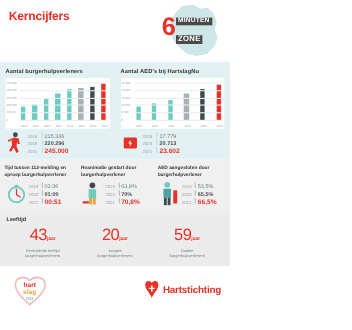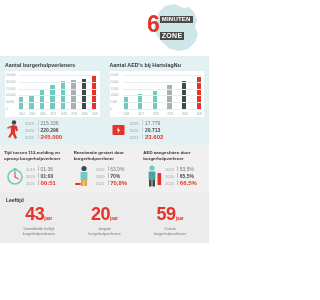--- a/index.html
+++ b/index.html
@@ -66,37 +66,38 @@
   .st-sep { width:0.5px; height:5px; background:#bdbdbd; margin:0 2px; }
   .st-val { font-size:5px; color:#6e7b7d; }
   .st-row.mid .st-val { font-weight:bold; color:#4a4a4a; }
   .st-row.hl .st-val { font-size:6px; font-weight:bold; color:#e63329; }
 
   
   .ageband { background:#ececec; padding:5px 6px 7px 6px; }
   .age-title { font-size:5px; font-weight:bold; color:#333; margin-bottom:2px; }
   .ages { display:flex; }
   .agebox { width:33.33%; text-align:center; }
-  .age-num { font-size:18px; font-weight:bold; color:#e63329; line-height:18px; letter-spacing:-0.5px; }
+  .age-num { font-size:15px; font-weight:normal; color:#e63329; line-height:18px; letter-spacing:-0.5px; }
   .age-unit { font-size:4.5px; color:#e63329; font-weight:bold; }
   .age-cap { font-size:3.6px; color:#6e7b7d; line-height:4.6px; margin-top:3px; }
 
   
   .footer { height:40px; position:relative; background:#fff; }
   .hslogo { position:absolute; left:10px; top:5px; width:36px; height:32px; }
   .hartst { position:absolute; right:8px; top:12px; display:flex; align-items:center; }
   .hartst-name { font-size:9px; font-weight:bold; color:#e63329; margin-left:3px; letter-spacing:-0.2px; }
 </style>
 </head>
 <body>
 
 <div class="page">
 
   <div class="header">
     <div class="title">
+      <div>Kerncijfers</div>
     </div>
     <div class="logo6">
       <div class="nlmap">
         <svg viewBox="0 0 58 50" xmlns="http://www.w3.org/2000/svg">
           <path d="M20 3 L30 1 L38 5 L44 4 L49 9 L52 17 L50 24 L53 31 L50 39 L43 46 L34 48 L25 46 L18 40 L12 33 L9 24 L11 15 L15 8 Z" fill="#cfe6e8"></path>
         </svg>
       </div>
       <div class="logo6-txt">
         <span class="big6">6</span>
         <span class="mz">
@@ -366,14 +367,31 @@
           <span class="age-num">59</span><span class="age-unit">jaar</span>
         </div>
         <div class="age-cap">
           <div>Oudste</div>
           <div>burgerhulpverleners</div>
         </div>
       </div>
     </div>
   </div>
 
+  <div class="footer">
+    <div class="hslogo">
+      <svg viewBox="0 0 36 32" xmlns="http://www.w3.org/2000/svg">
+        <path d="M4 12 C4 5, 12 3, 17 8 C22 3, 31 5, 31 12 C31 20, 20 27, 17 30 C14 27, 4 20, 4 12 Z" fill="none" stroke="#f0b8b4" stroke-width="1.4"></path>
+        <text x="17" y="14" font-family="Liberation Sans, sans-serif" font-size="6" font-weight="bold" fill="#e63329" text-anchor="middle">hart</text>
+        <text x="17" y="20" font-family="Liberation Sans, sans-serif" font-size="6" font-weight="bold" fill="#e8a33d" text-anchor="middle">slag</text>
+        <text x="17" y="26" font-family="Liberation Sans, sans-serif" font-size="5" font-weight="bold" fill="#6ecbc0" text-anchor="middle">nu</text>
+      </svg>
+    </div>
+    <div class="hartst">
+      <svg width="14" height="18" viewBox="0 0 14 18" xmlns="http://www.w3.org/2000/svg">
+        <path d="M1 5 C1 1.5, 4.5 0.3, 7 3 C9.5 0.3, 13 1.5, 13 5 C13 9, 8 13, 7 17 C6 13, 1 9, 1 5 Z" fill="#e63329"></path>
+        <path d="M6.4 5.5 h1.3 v2 h2 v1.3 h-2 v2.4 h-1.3 v-2.4 h-2 v-1.3 h2 z" fill="#fff"></path>
+      </svg>
+      <span class="hartst-name">Hartstichting</span>
+    </div>
+  </div>
 
 </div>
 
 </body></html>

